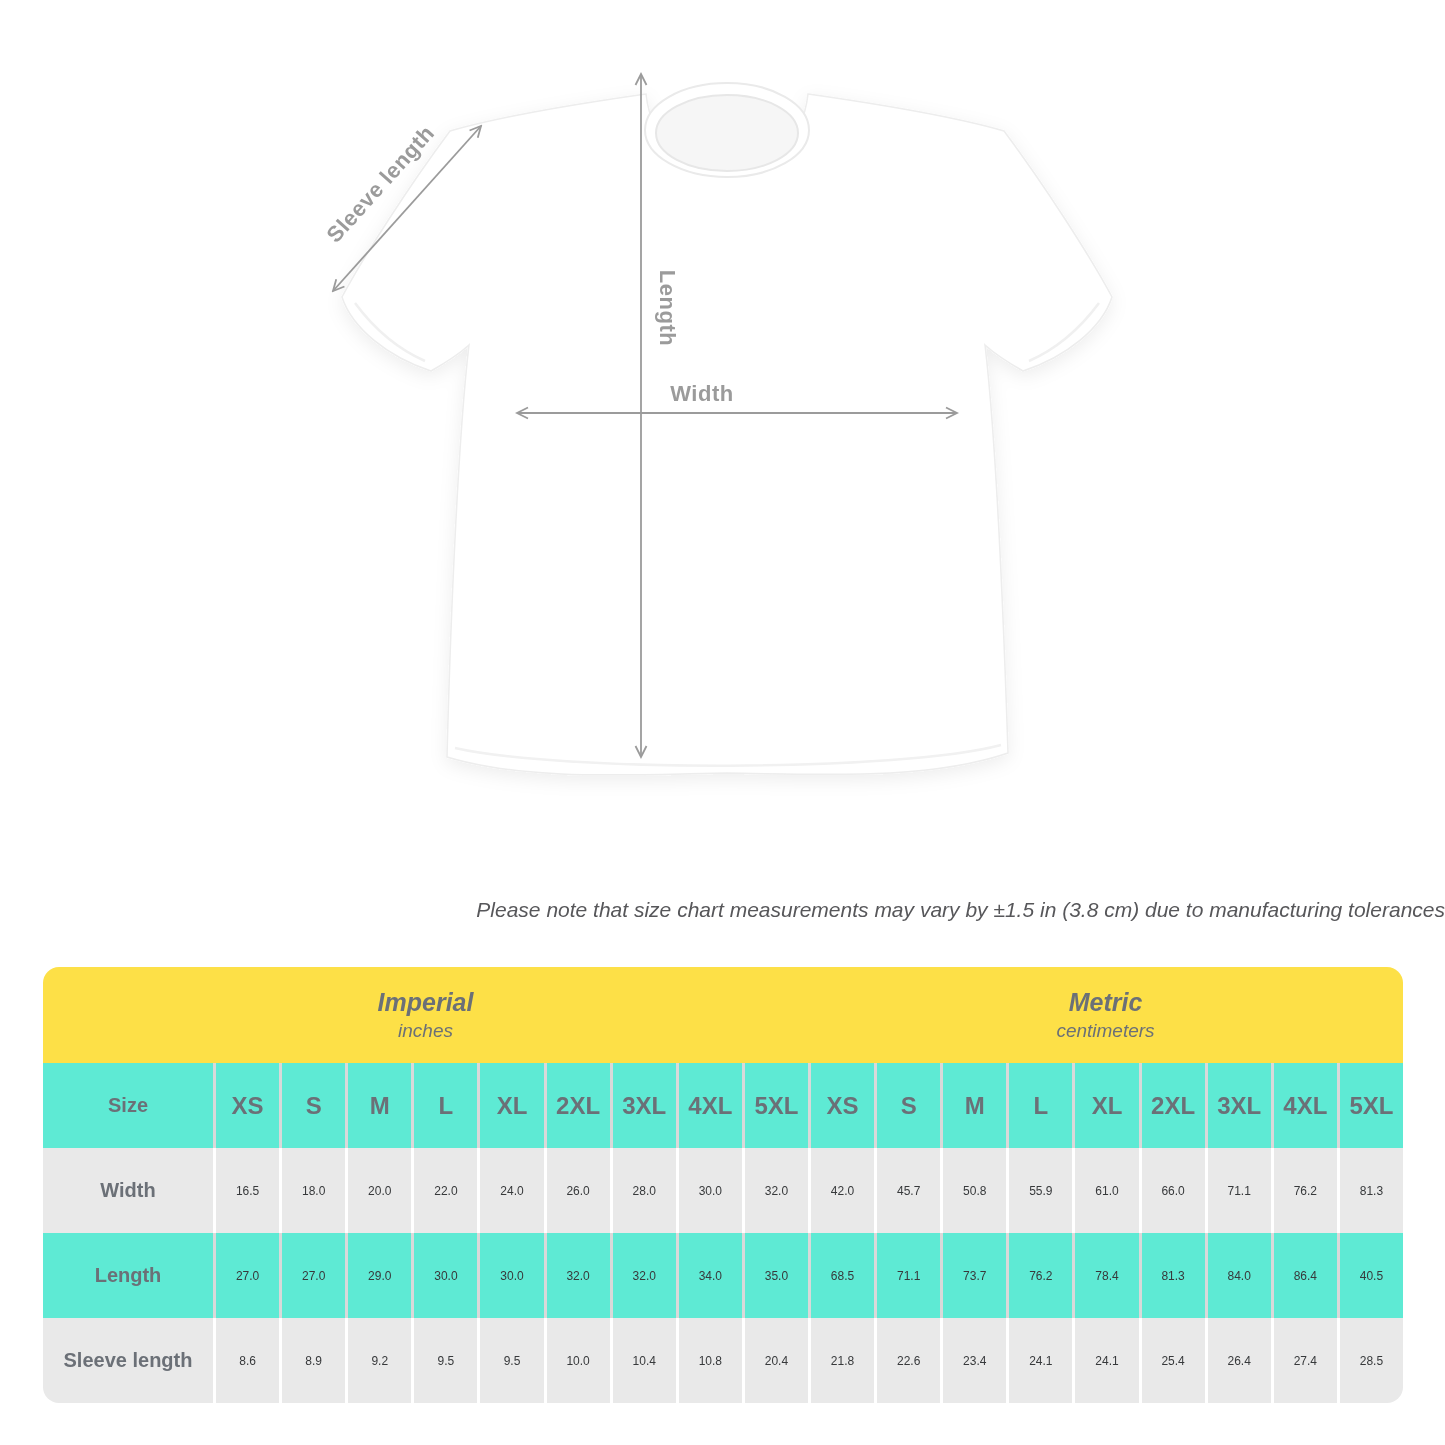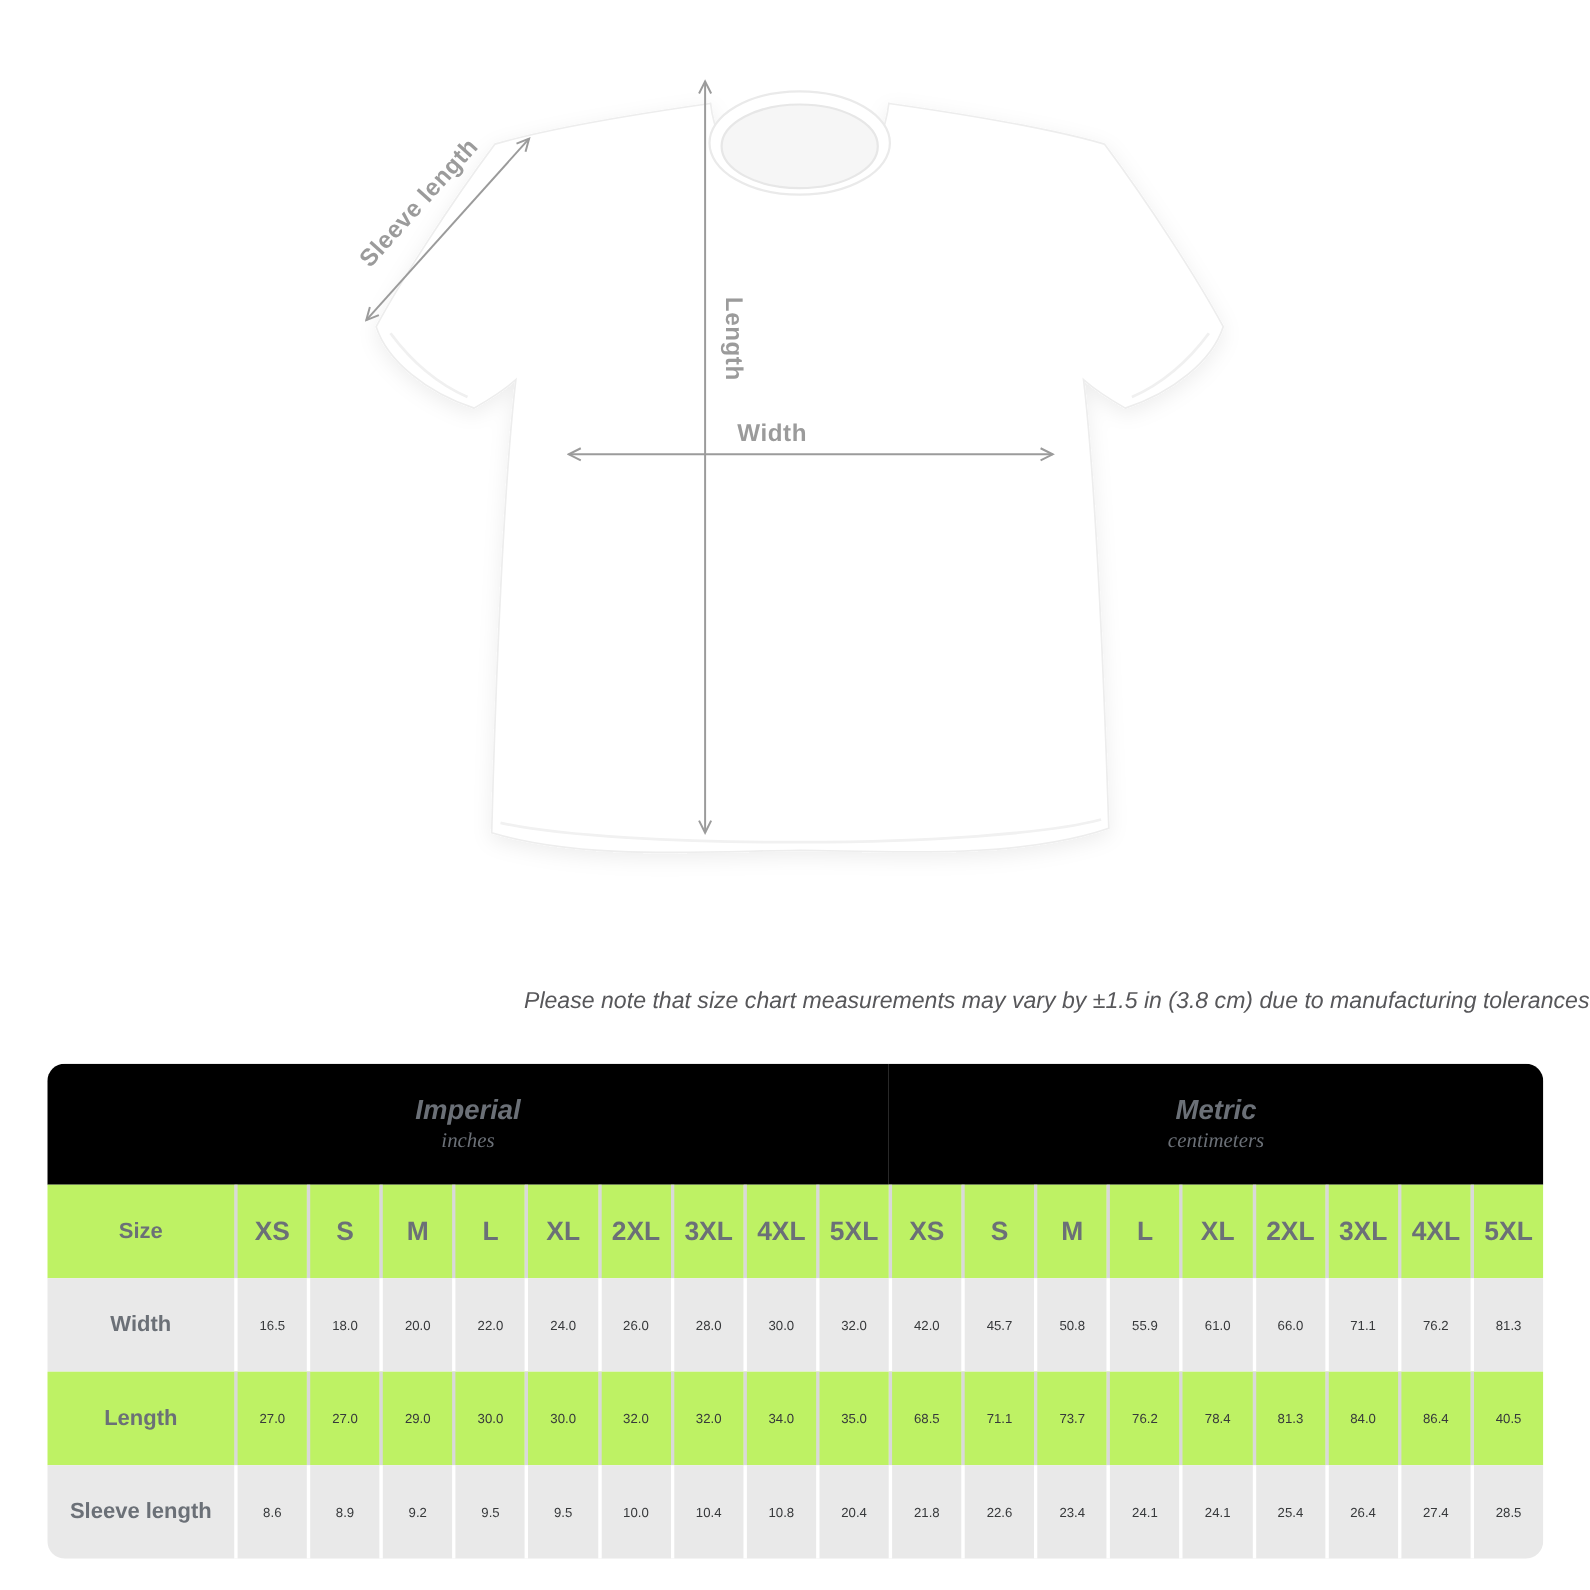--- a/index.html
+++ b/index.html
@@ -14,28 +14,28 @@
   .title{position:absolute;top:841px;left:0;width:1445px;text-align:center;
          font-size:34px;font-weight:bold;color:#3c3c3c;margin:0;}
   .subtitle{position:absolute;top:898px;left:0;width:1445px;text-align:right;
             font-style:italic;font-size:21px;color:#57575a;margin:0;}
 
   
   .table-wrap{position:absolute;left:43px;top:967px;width:1360px;border-radius:16px;overflow:hidden;}
   table.size-table{width:100%;border-collapse:separate;border-spacing:0;table-layout:fixed;}
   table.size-table td{text-align:center;vertical-align:middle;padding:0;}
 
-  tr.band td{background:#000000;height:110px;border:none;}
+  tr.band td{background:#fde047;height:96px;border:none;}
   td.band-imperial{padding-left:44px;}
   td.band-metric{padding-right:26px;}
   .band-title{font-size:25px;font-weight:bold;font-style:italic;color:#6b7077;line-height:1.3;}
-  .band-sub{font-size:19px;font-style:italic;color:#6b7077;line-height:1.3;font-family:Liberation Serif, serif;}
+  .band-sub{font-size:19px;font-style:italic;color:#6b7077;line-height:1.3;}
 
   tr.row{height:85px;}
-  tr.white td{background:#bef264;}
+  tr.white td{background:#5eead4;}
   tr.gray  td{background:#e9e9e9;}
   tr.white td + td{border-left:3px solid #d9d9d9;}
   tr.gray  td + td{border-left:3px solid #ffffff;}
 
   td.rowlabel{font-weight:bold;font-size:20px;color:#6b7077;}
   td.sizehead{font-weight:bold;font-size:24px;color:#6b7077;}
   td.val{font-size:12px;color:#37393b;}
 </style>
 </head>
 <body>

